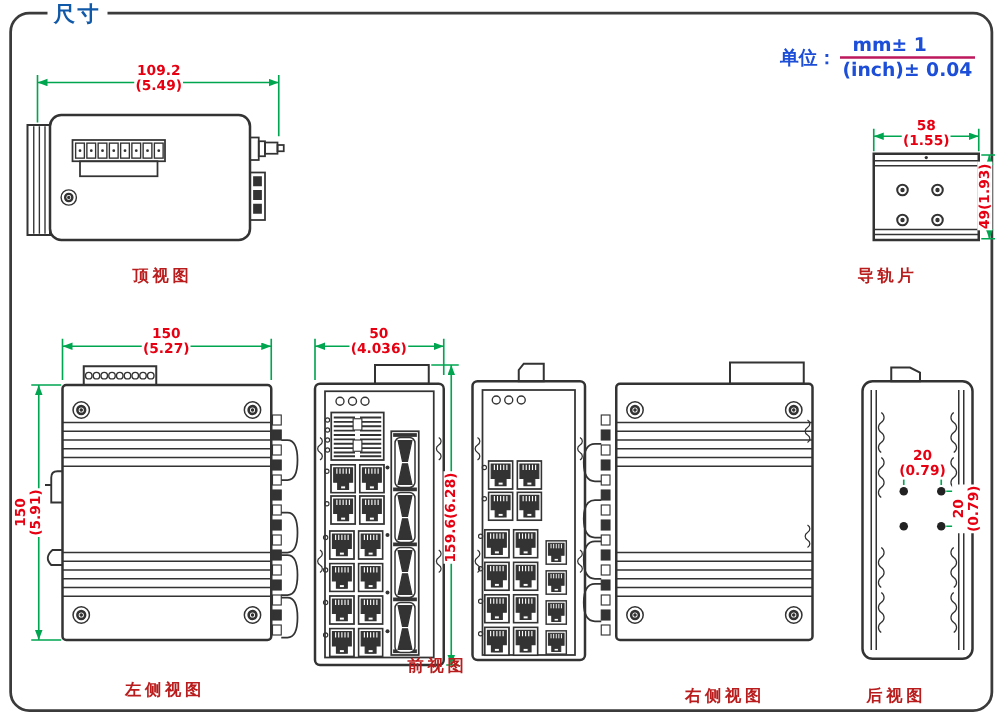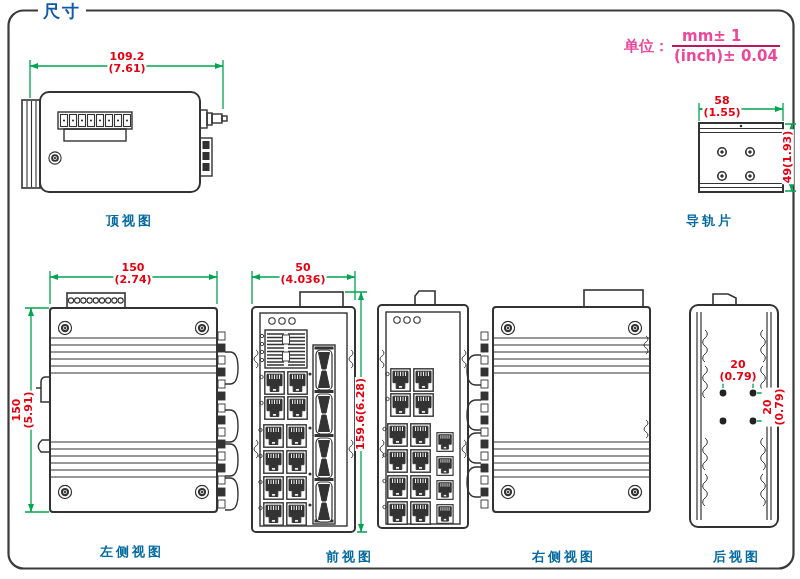--- a/index.html
+++ b/index.html
@@ -2,25 +2,25 @@
 <html><head>
 <meta charset="utf-8">
 <style>
   html,body{margin:0;padding:0;background:#fff;}
   .page{position:relative;width:800px;height:579px;background:#fff;overflow:hidden;
         font-family:"DejaVu Sans","Liberation Sans",sans-serif;}
   svg.art{position:absolute;left:0;top:0;}
   .ttl{position:absolute;left:38px;top:0px;color:#1058A8;font-weight:bold;font-size:17px;
        letter-spacing:2px;background:#fff;padding:0 5px;z-index:3;}
   .units{position:absolute;left:624px;top:27px;display:flex;align-items:center;gap:3px;
-         color:#ec4899;font-weight:bold;font-size:15px;z-index:3;}
+         color:#1d4ed8;font-weight:bold;font-size:15px;z-index:3;}
   .units .num{display:block;border-bottom:2px solid #be185d;padding:0 10px;text-align:left;}
   .units .den{display:block;padding:0 2px;text-align:left;}
   .cap{position:absolute;transform:translate(-50%,-50%);font-size:13px;font-weight:bold;
-       color:#0369a1;letter-spacing:3px;white-space:nowrap;z-index:3;}
+       color:#b91c1c;letter-spacing:3px;white-space:nowrap;z-index:3;}
   .dim{position:absolute;transform:translate(-50%,-50%);color:#E60012;font-size:11px;
        font-weight:bold;line-height:1.12;text-align:center;background:#fff;padding:0 1px;
        white-space:nowrap;z-index:2;}
   .dim.rot{transform:translate(-50%,-50%) rotate(-90deg);}
 </style>
 </head>
 <body>
 
 <div class="page">
 
@@ -350,32 +350,32 @@
 <div class="units">
   <span>单位：</span>
   <span class="frac">
     <span class="num">mm± 1</span>
     <span class="den">(inch)± 0.04</span>
   </span>
 </div>
 
 <div class="dim" style="left:127px;top:63px">
   <div>109.2</div>
-  <div>(7.61)</div>
-</div>
-<div class="dim" style="left:722px;top:107px">
+  <div>(5.49)</div>
+</div>
+<div class="dim" style="left:741px;top:107px">
   <div>58</div>
   <div>(1.55)</div>
 </div>
 <div class="dim rot" style="left:788px;top:157px">
   <div>49(1.93)</div>
 </div>
 <div class="dim" style="left:133px;top:274px">
   <div>150</div>
-  <div>(2.74)</div>
+  <div>(5.27)</div>
 </div>
 <div class="dim rot" style="left:23px;top:410px">
   <div>150</div>
   <div>(5.91)</div>
 </div>
 <div class="dim" style="left:303px;top:274px">
   <div>50</div>
   <div>(4.036)</div>
 </div>
 <div class="dim rot" style="left:361px;top:414px">
@@ -386,17 +386,17 @@
   <div>(0.79)</div>
 </div>
 <div class="dim rot" style="left:774px;top:407px">
   <div>20</div>
   <div>(0.79)</div>
 </div>
 
 <div class="cap" style="left:130px;top:221px">顶视图</div>
 <div class="cap" style="left:710px;top:221px">导轨片</div>
 <div class="cap" style="left:132px;top:552px">左侧视图</div>
-<div class="cap" style="left:350px;top:557px">前视图</div>
-<div class="cap" style="left:564px;top:557px">右侧视图</div>
-<div class="cap" style="left:737px;top:557px">后视图</div>
+<div class="cap" style="left:350px;top:533px">前视图</div>
+<div class="cap" style="left:580px;top:557px">右侧视图</div>
+<div class="cap" style="left:717px;top:557px">后视图</div>
 
 </div>
 
 </body></html>

